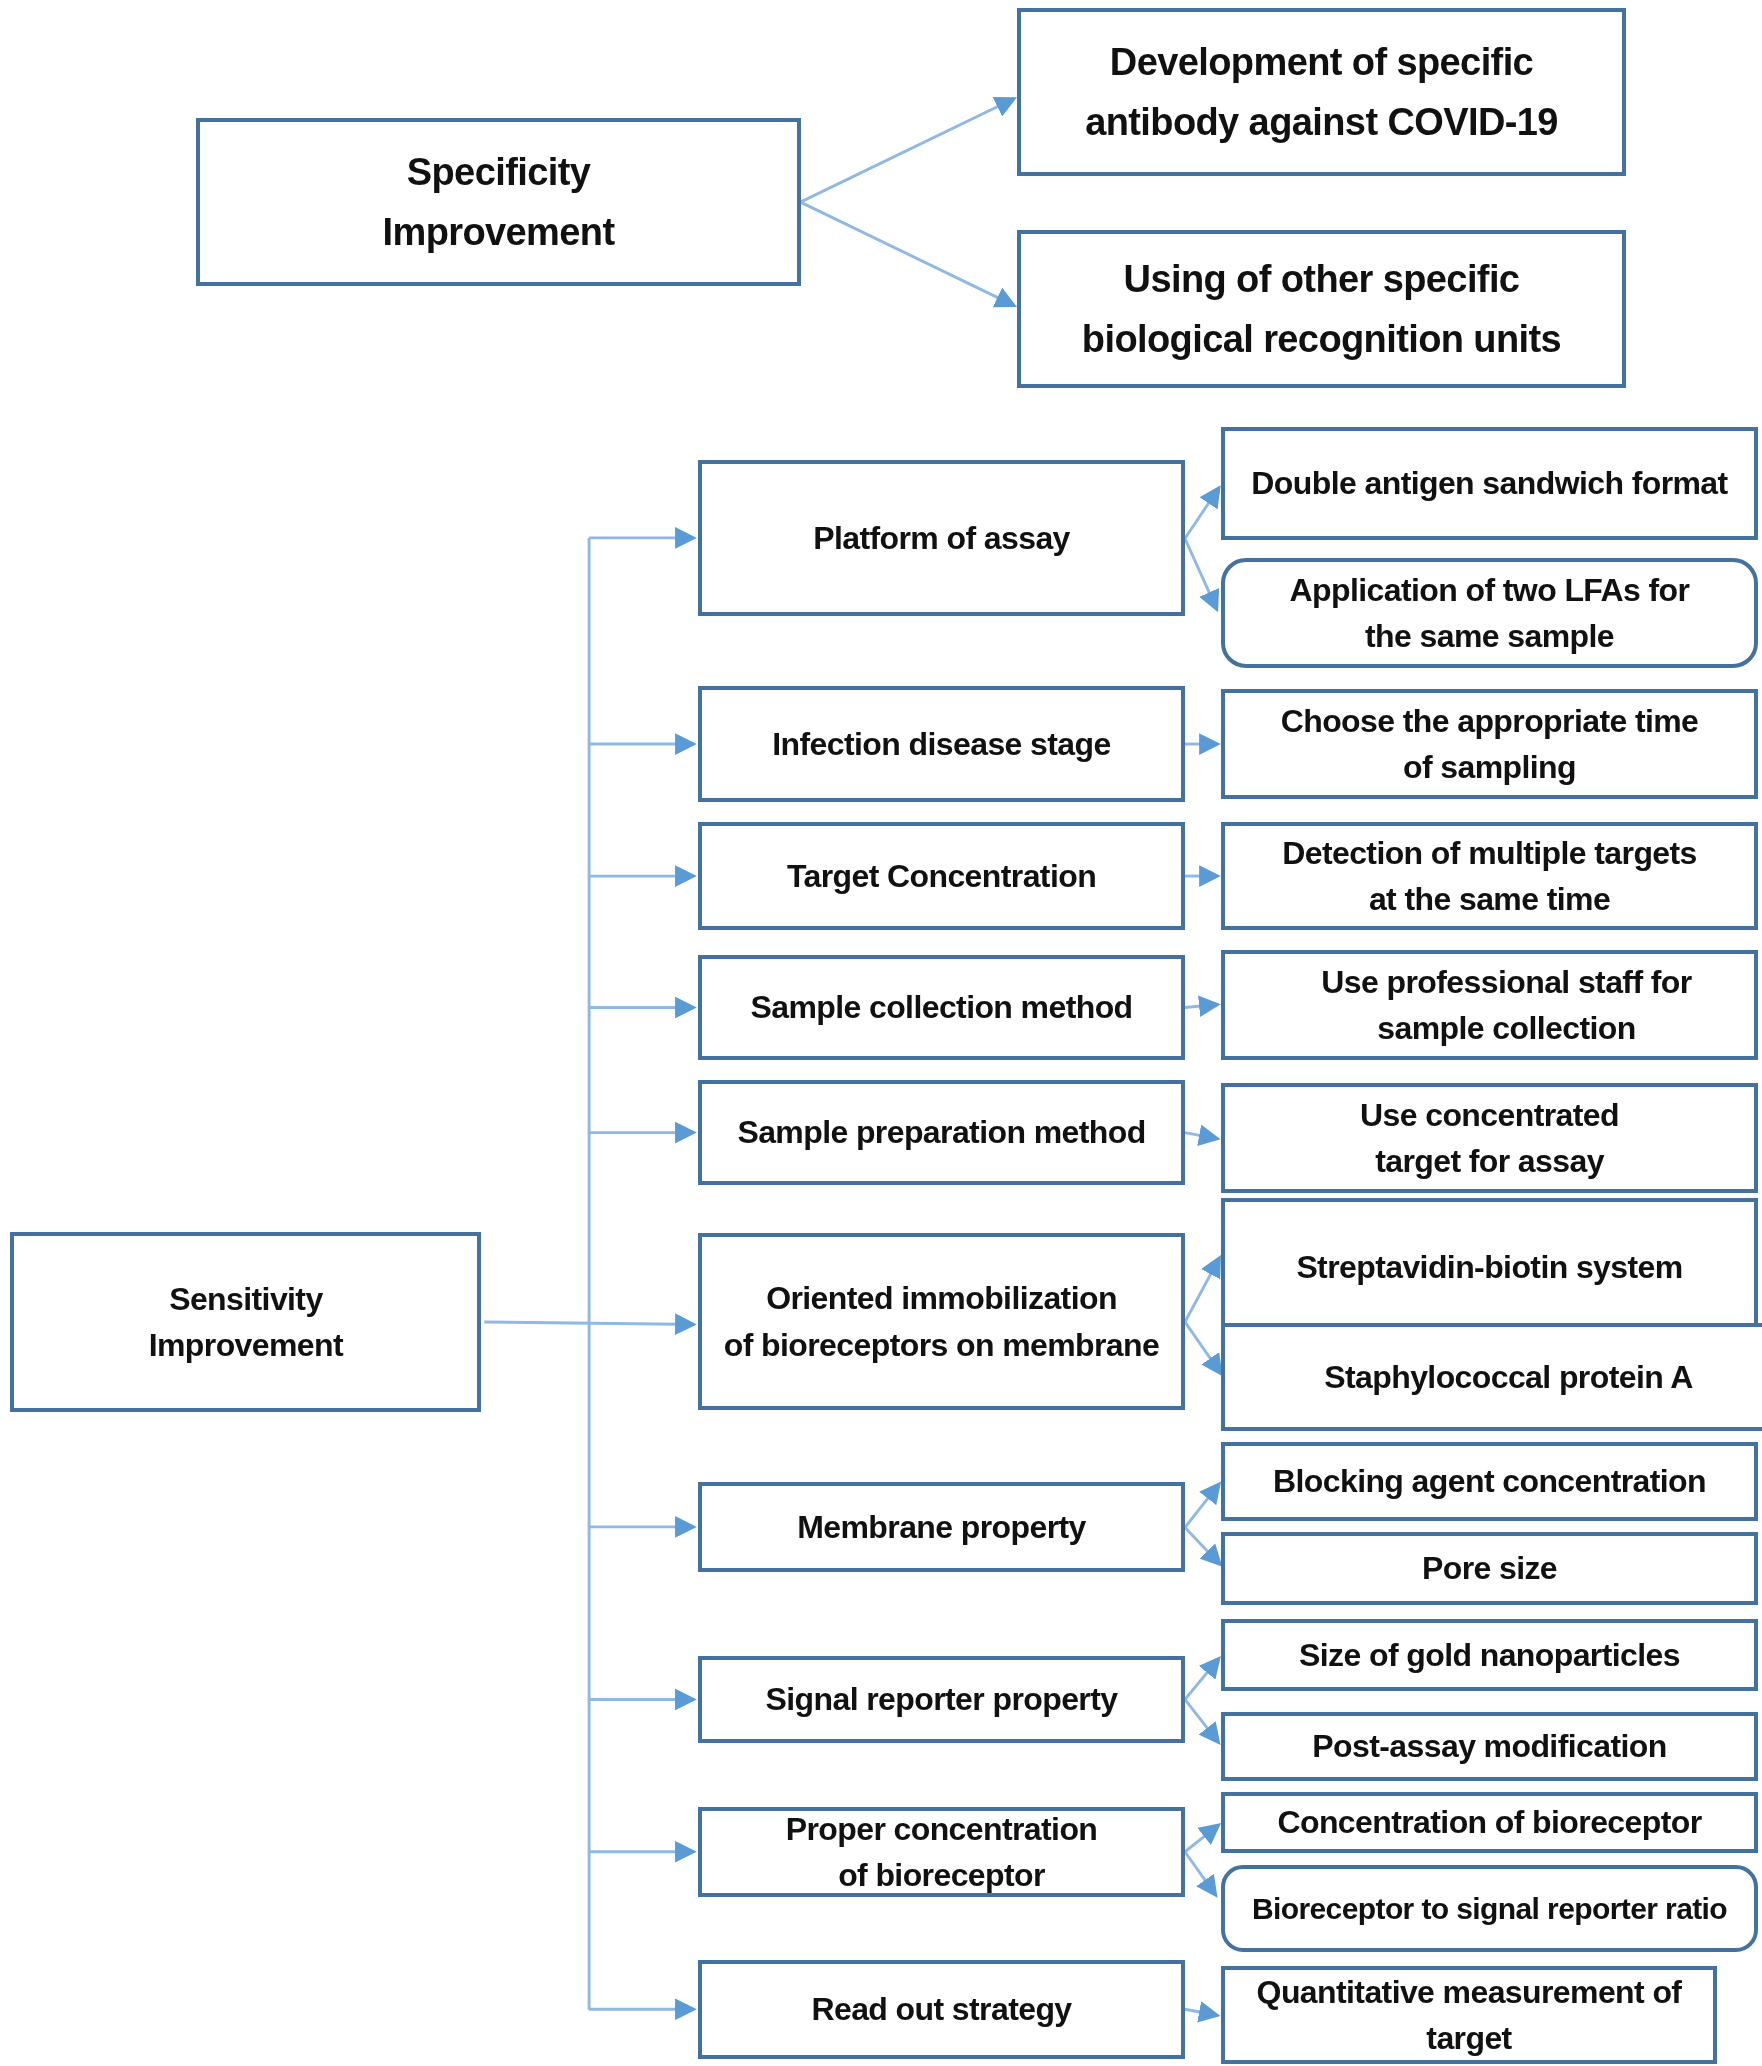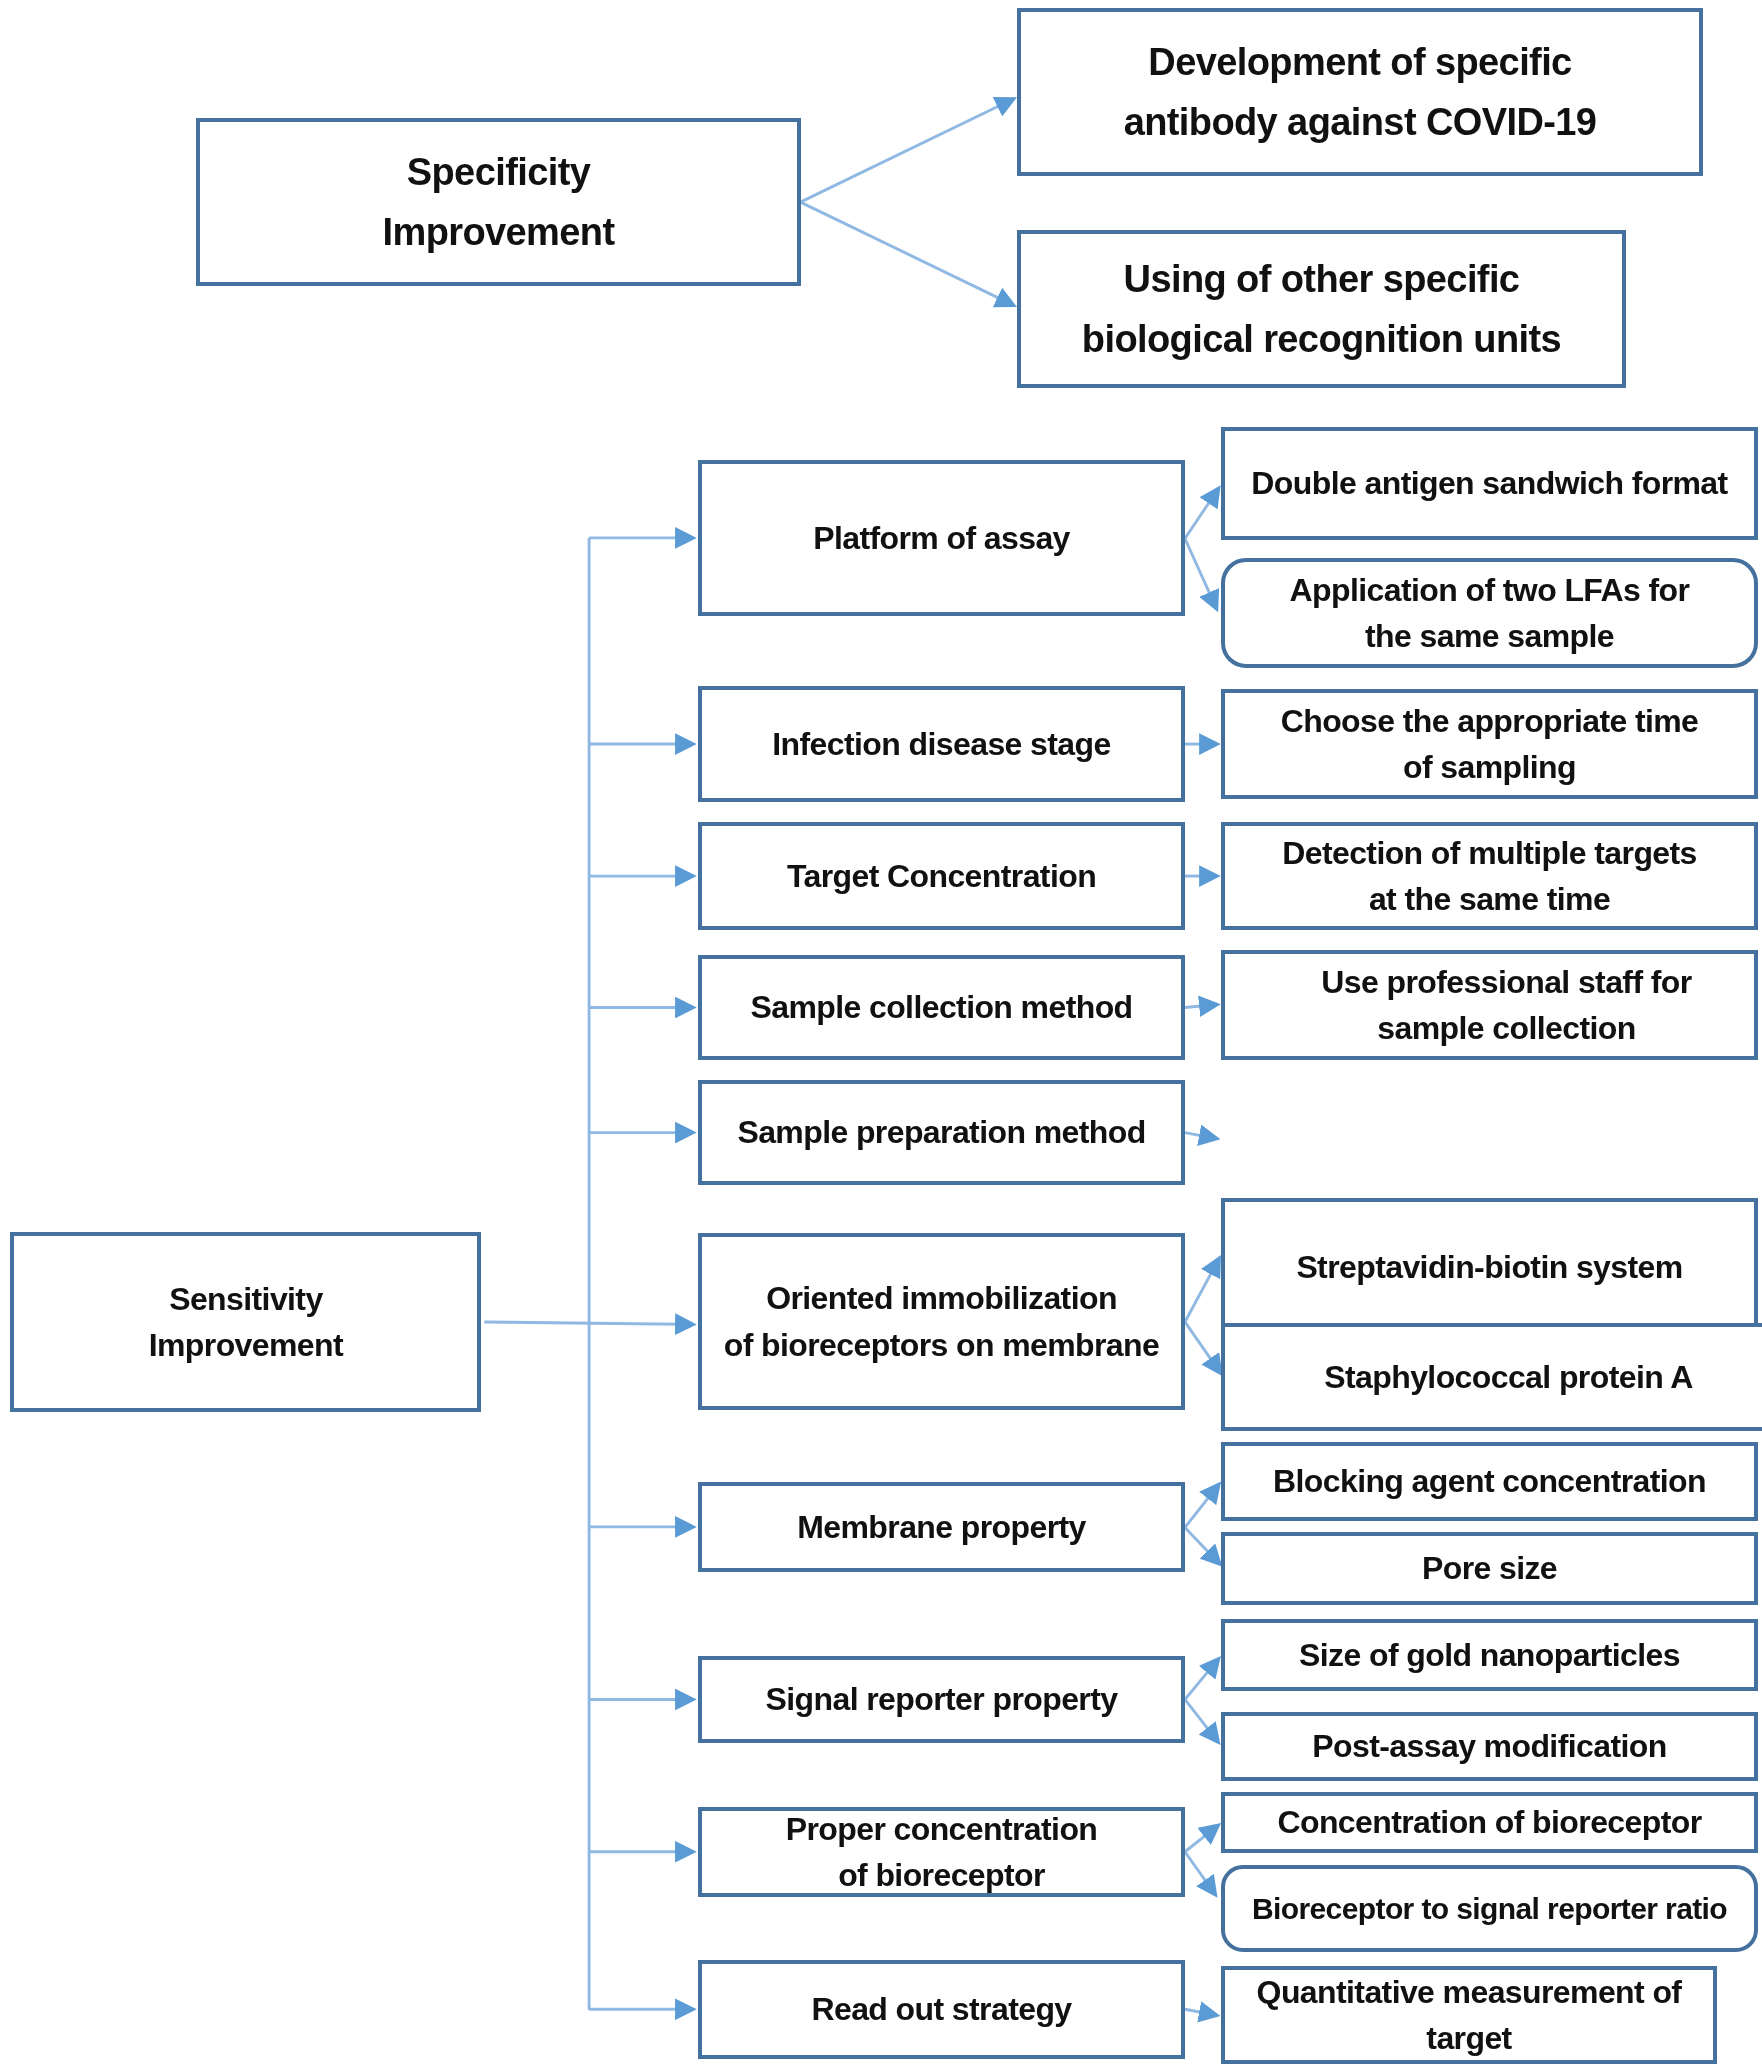--- a/index.html
+++ b/index.html
@@ -63,21 +63,21 @@
       <line x1="2046" y1="3198" x2="2085" y2="3167" marker-end="url(#ah)"></line>
       <line x1="2046" y1="3198" x2="2085" y2="3253" marker-end="url(#ah)"></line>
       <line x1="2046" y1="3470" x2="2078" y2="3476" marker-end="url(#ah)"></line>
     </g>
   </svg>
 
   <div class="box f-top" style="left:196px;top:118px;width:605px;height:168px;">
     <span class="lbl">Specificity
 Improvement</span>
   </div>
-  <div class="box f-top" style="left:1017px;top:8px;width:686px;height:168px;justify-content:flex-end;">
+  <div class="box f-top" style="left:1017px;top:8px;width:609px;height:168px;justify-content:flex-end;">
     <span class="lbl">Development of specific
 antibody against COVID-19</span>
   </div>
   <div class="box f-top" style="left:1017px;top:230px;width:609px;height:158px;">
     <span class="lbl">Using of other specific
 biological recognition units</span>
   </div>
 
   <div class="box f-std" style="left:10.4px;top:1232px;width:471px;height:180px;">
     <span class="lbl">Sensitivity
@@ -129,20 +129,24 @@
 of sampling</span>
   </div>
   <div class="box f-std" style="left:1221px;top:822px;width:537px;height:108px;">
     <span class="lbl">Detection of multiple targets
 at the same time</span>
   </div>
   <div class="box f-std" style="left:1221px;top:950px;width:537px;height:110px;padding-left:34px;">
     <span class="lbl">Use professional staff for
 sample collection</span>
   </div>
+  <div class="box f-std" style="left:1221px;top:1083px;width:537px;height:110px;">
+    <span class="lbl">Use concentrated
+target for assay</span>
+  </div>
   <div class="box f-std" style="left:1221px;top:1198px;width:537px;height:138px;">
     <span class="lbl">Streptavidin-biotin system</span>
   </div>
   <div class="box f-std" style="left:1221px;top:1323px;width:575px;height:108px;">
     <span class="lbl">Staphylococcal protein A</span>
   </div>
   <div class="box f-std" style="left:1221px;top:1442px;width:537px;height:79px;">
     <span class="lbl">Blocking agent concentration</span>
   </div>
   <div class="box f-std" style="left:1221px;top:1532px;width:537px;height:73px;">

